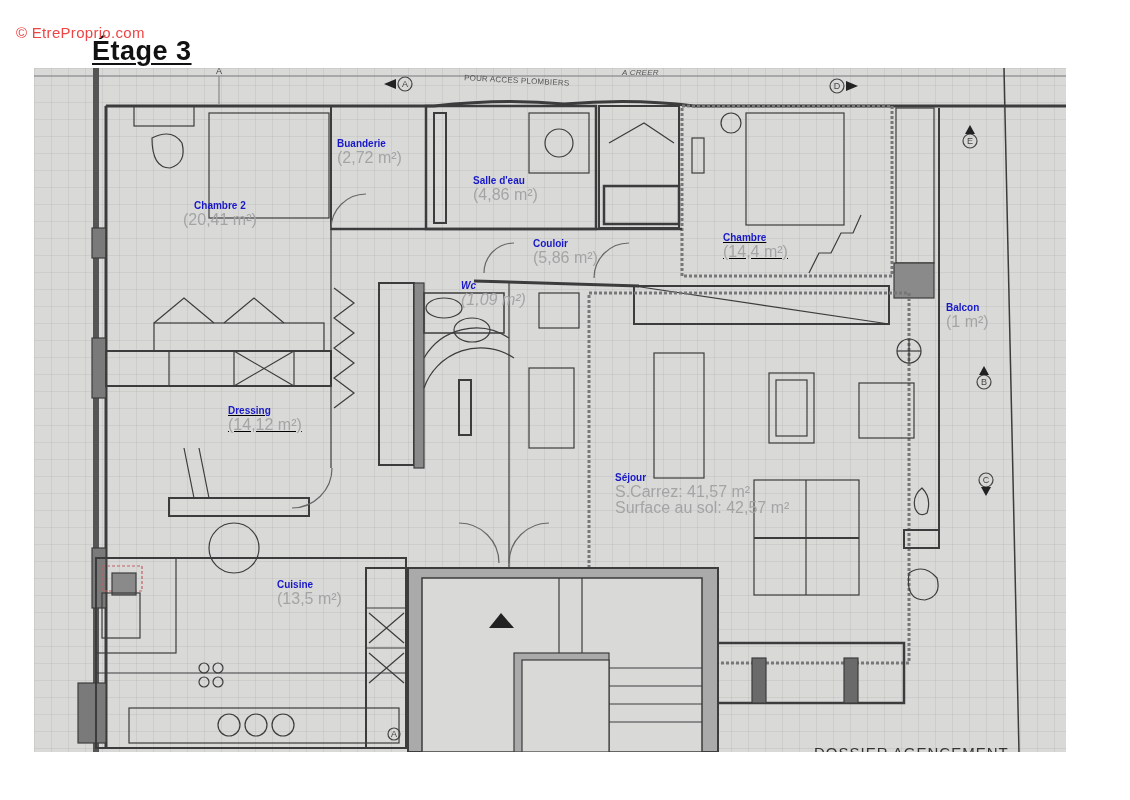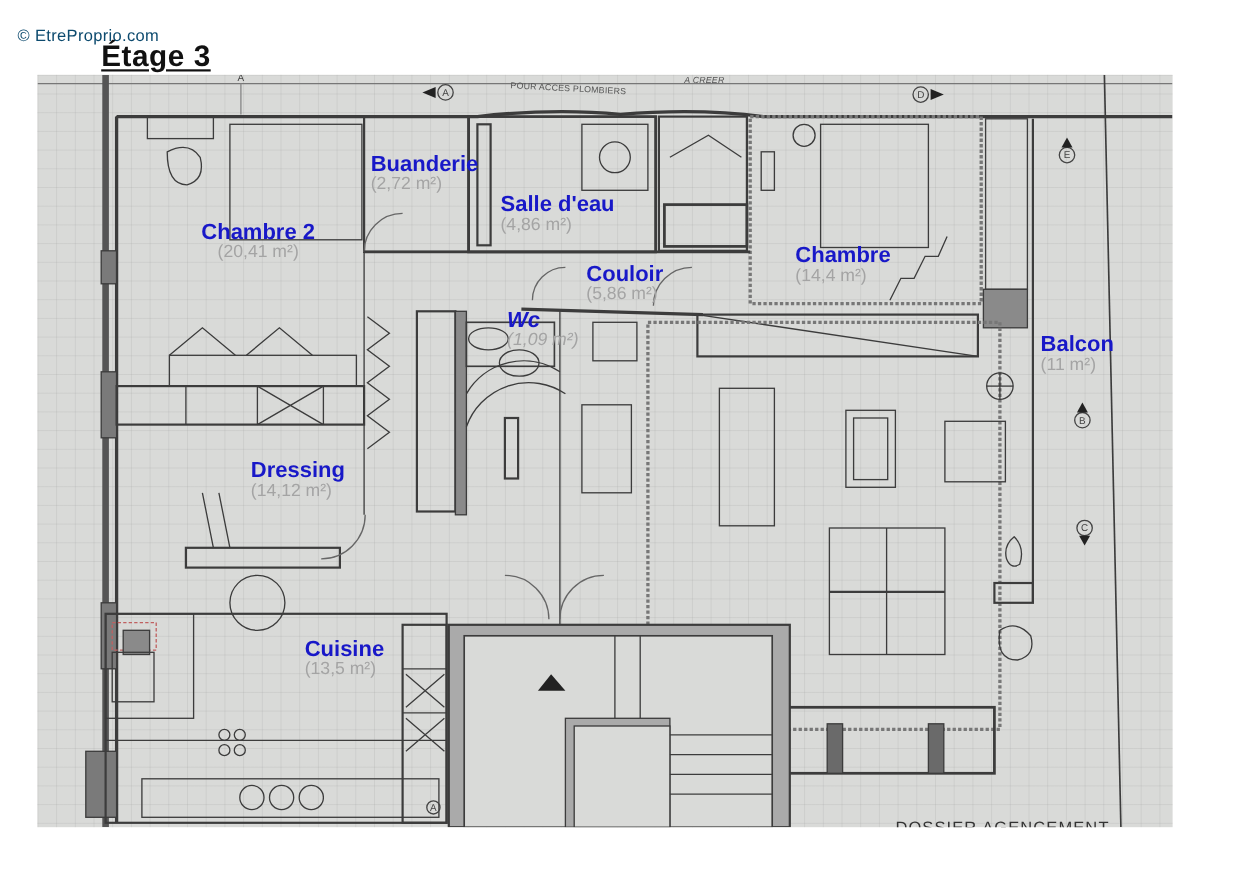--- a/index.html
+++ b/index.html
@@ -1,24 +1,24 @@
 <!DOCTYPE html>
 <html><head>
 <meta charset="utf-8">
 <style>
   html,body{margin:0;padding:0;background:#ffffff;}
   body{width:1130px;height:800px;position:relative;overflow:hidden;font-family:"Liberation Sans",sans-serif;}
   .title{position:absolute;left:92px;top:8px;font-size:27px;font-weight:bold;color:#111;text-decoration:underline;text-decoration-thickness:2px;text-underline-offset:3px;letter-spacing:0.5px;margin-top:28px;}
-  .watermark{position:absolute;left:16px;top:24px;font-size:15px;color:#0c4a6e;letter-spacing:0.3px;}
+  .watermark{position:absolute;left:16px;top:24px;font-size:15px;color:#ef4444;letter-spacing:0.3px;}
   .plan{position:absolute;left:34px;top:68px;width:1032px;height:684px;background-color:#d9dad8;
     background-image:linear-gradient(rgba(150,150,150,0.18) 1px,transparent 1px),linear-gradient(90deg,rgba(150,150,150,0.18) 1px,transparent 1px);
     background-size:17px 17px;overflow:hidden;}
   .plan svg{position:absolute;left:0;top:0;}
   .room{position:absolute;line-height:1.05;}
-  .room .name{display:block;color:#1818c8;font-weight:bold;font-size:20px;}
+  .room .name{display:block;color:#1818c8;font-weight:bold;font-size:10px;}
   .room .area{display:block;color:#a4a4a4;font-size:16px;}
   .note{position:absolute;font-size:8px;color:#555;letter-spacing:0.2px;}
   .footer-text{position:absolute;left:780px;top:676px;font-size:15px;color:#333;letter-spacing:1px;}
 </style>
 </head>
 <body>
 
 <div class="title">Étage 3</div>
 <div class="watermark">© EtreProprio.com</div>
 
@@ -180,43 +180,48 @@
   <div class="note" style="left:588px;top:0px;font-style:italic;">A CREER</div>
 
   <div class="room" style="left:149px;top:133px;text-align:center;">
     <span class="name">Chambre 2</span>
     <span class="area">(20,41 m²)</span>
   </div>
   <div class="room" style="left:303px;top:71px;">
     <span class="name">Buanderie</span>
     <span class="area">(2,72 m²)</span>
   </div>
-  <div class="room" style="left:421px;top:108px;">
+  <div class="room" style="left:439px;top:108px;">
     <span class="name">Salle d'eau</span>
     <span class="area">(4,86 m²)</span>
   </div>
   <div class="room" style="left:499px;top:171px;">
     <span class="name">Couloir</span>
     <span class="area">(5,86 m²)</span>
   </div>
-  <div class="room" style="left:689px;top:154px;">
+  <div class="room" style="left:689px;top:165px;text-decoration:underline;">
     <span class="name">Chambre</span>
     <span class="area">(14,4 m²)</span>
   </div>
   <div class="room" style="left:427px;top:213px;font-style:italic;">
     <span class="name">Wc</span>
     <span class="area">(1,09 m²)</span>
   </div>
   <div class="room" style="left:912px;top:235px;">
     <span class="name">Balcon</span>
-    <span class="area">(11 m²)</span>
-  </div>
-  <div class="room" style="left:194px;top:350px;">
+    <span class="area">(1 m²)</span>
+  </div>
+  <div class="room" style="left:194px;top:338px;text-decoration:underline;">
     <span class="name">Dressing</span>
     <span class="area">(14,12 m²)</span>
+  </div>
+  <div class="room" style="left:581px;top:405px;">
+    <span class="name">Séjour</span>
+    <span class="area">S.Carrez: 41,57 m²</span>
+    <span class="area">Surface au sol: 42,57 m²</span>
   </div>
   <div class="room" style="left:243px;top:512px;">
     <span class="name">Cuisine</span>
     <span class="area">(13,5 m²)</span>
   </div>
 
   <div class="footer-text">DOSSIER AGENCEMENT</div>
 </div>
 
 </body></html>

